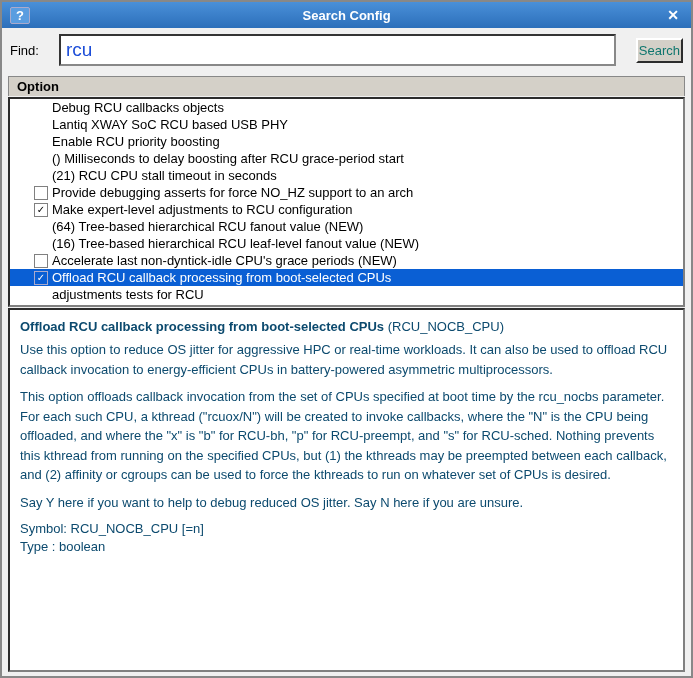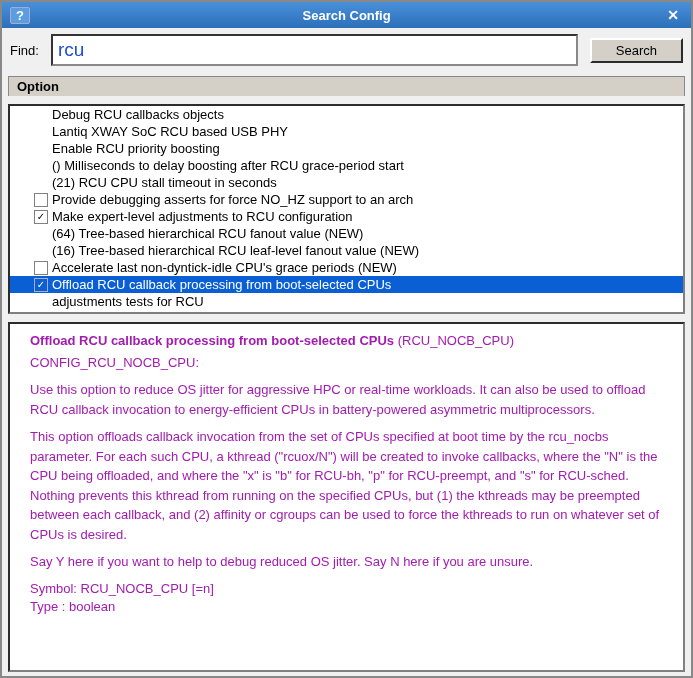--- a/index.html
+++ b/index.html
@@ -64,21 +64,21 @@
       font-size: 14px;
       cursor: pointer;
       font-weight: bold;
       padding: 0 4px;
     }
 
     .find-bar {
       display: flex;
       align-items: center;
       padding: 6px 8px;
-      gap: 12px;
+      gap: 20px;
       background: #f0f0f0;
       flex-shrink: 0;
     }
 
     .find-label {
       font-size: 13px;
       color: #000;
     }
 
     .find-input {
@@ -89,24 +89,24 @@
       background: white;
       color: #1d4ed8;
       outline: none;
     }
 
     .search-button {
       background: #d4d0c8;
       border: 2px outset #fff;
       border-right-color: #808080;
       border-bottom-color: #808080;
-      padding: 3px 24px;
+      padding: 3px 1px;
       font-size: 13px;
       cursor: pointer;
-      color: #000000;
+      color: #0f766e;
     }
 
     .option-header {
       background: #d4d0c8;
       border: 1px solid #888;
       border-bottom: none;
       padding: 2px 8px;
       font-size: 13px;
       font-weight: bold;
       flex-shrink: 0;
@@ -177,23 +177,23 @@
 
     .item-indent-2 {
       padding-left: 24px;
     }
 
     .description-container {
       flex: 1;
       border: 2px inset #808080;
       background: white;
       overflow-y: scroll;
-      padding: 8px 20px;
-      font-size: 13px;
-      color: #a21caf;
+      padding: 8px 10px;
+      font-size: 13px;
+      color: #0c4a6e;
       line-height: 1.4;
       position: relative;
     }
 
     .description-container::-webkit-scrollbar {
       width: 16px;
     }
 
     .description-container::-webkit-scrollbar-track {
       background: #d4d0c8;
@@ -225,21 +225,21 @@
 
     .desc-symbol {
       margin-top: 8px;
     }
 
     .main-content {
       flex: 1;
       display: flex;
       flex-direction: column;
       padding: 4px 6px 4px 6px;
-      gap: 8px;
+      gap: 1px;
       overflow: hidden;
       position: relative;
     }
   </style>
 </head>
 <body>
 
 <div class="window">
   <div class="title-bar">
     <div class="title-bar-left">
@@ -312,21 +312,20 @@
           <span>torture tests for RCU</span>
         </div>
       </div>
 
     <div style="position:relative; flex:1; display:flex; flex-direction:column; overflow:hidden;">
       <div class="description-container" id="desc-container">
         <div class="desc-title">
           <span id="desc-title-text">Offload RCU callback processing from boot-selected CPUs </span>
           <span class="symbol-name" id="desc-symbol-ref">(RCU_NOCB_CPU)</span>
         </div>
-        <div class="desc-config" id="desc-config">CONFIG_RCU_NOCB_CPU:</div>
         <div class="desc-body" id="desc-para-1">Use this option to reduce OS jitter for aggressive HPC or real-time workloads. It can also be used to offload RCU callback invocation to energy-efficient CPUs in battery-powered asymmetric multiprocessors.</div>
         <div class="desc-body" id="desc-para-2">This option offloads callback invocation from the set of CPUs specified at boot time by the rcu_nocbs parameter. For each such CPU, a kthread ("rcuox/N") will be created to invoke callbacks, where the "N" is the CPU being offloaded, and where the "x" is "b" for RCU-bh, "p" for RCU-preempt, and "s" for RCU-sched. Nothing prevents this kthread from running on the specified CPUs, but (1) the kthreads may be preempted between each callback, and (2) affinity or cgroups can be used to force the kthreads to run on whatever set of CPUs is desired.</div>
         <div class="desc-body" id="desc-para-3">Say Y here if you want to help to debug reduced OS jitter.
 Say N here if you are unsure.</div>
         <div class="desc-symbol" id="desc-symbol-line">Symbol: RCU_NOCB_CPU [=n]</div>
         <div id="desc-type-line">Type : boolean</div>
       </div>
     </div>
   </div>
 </div>

